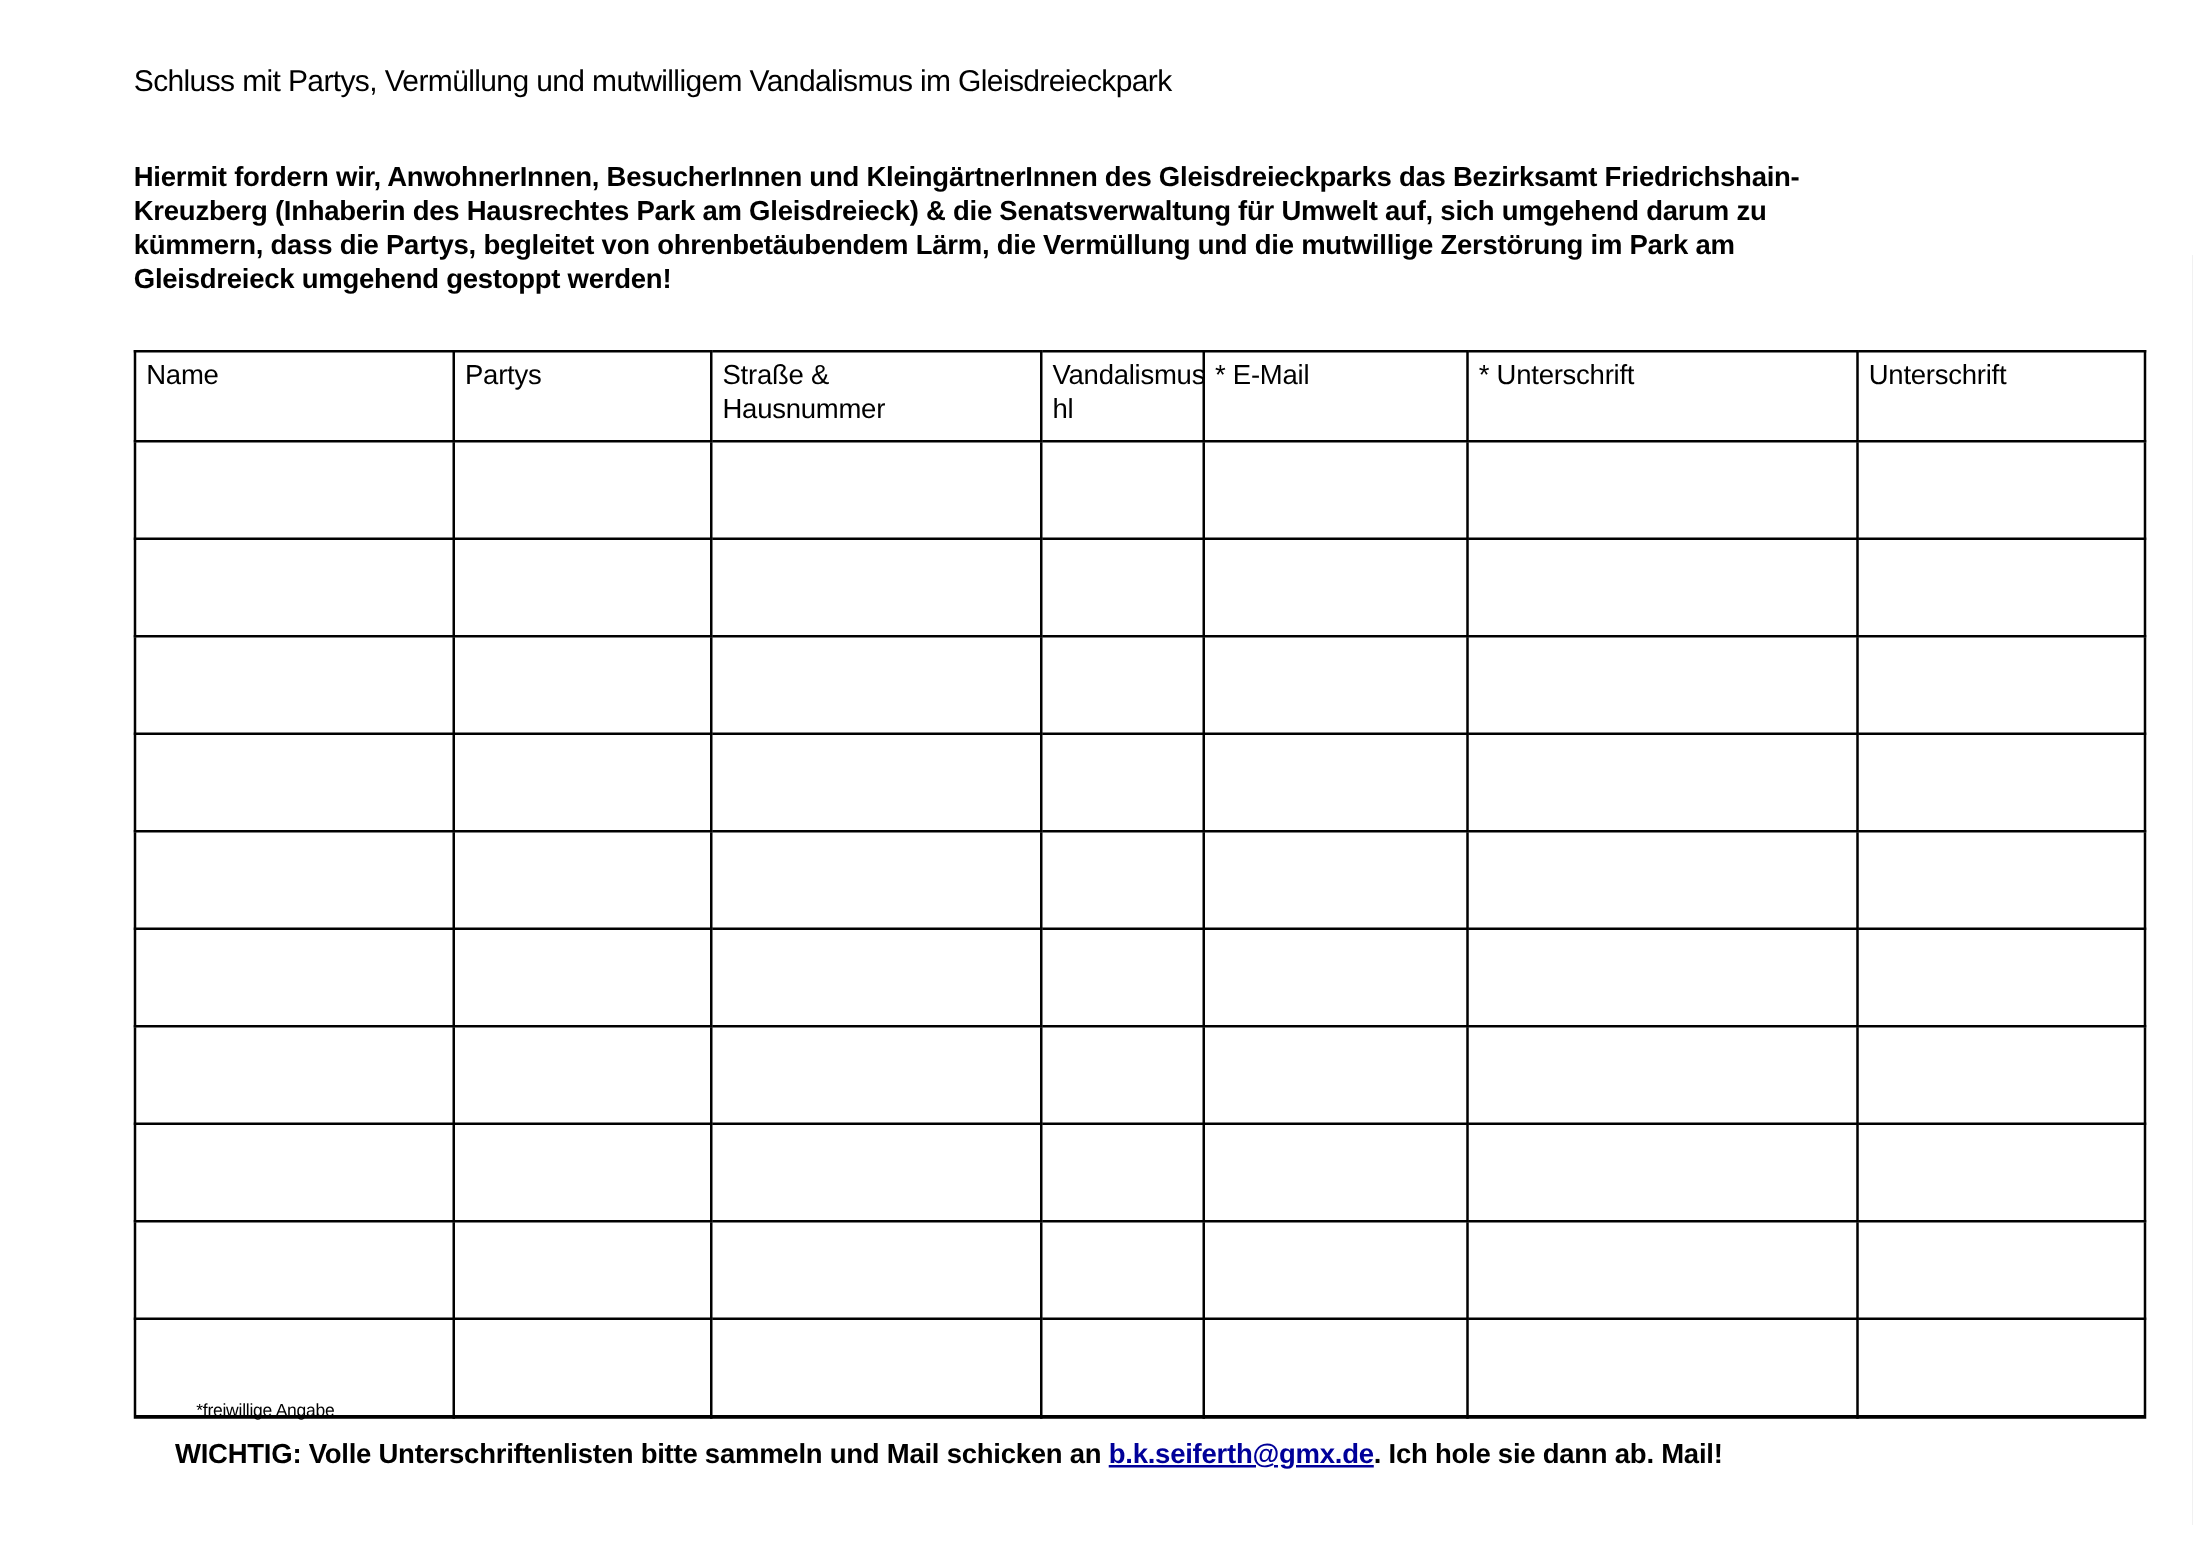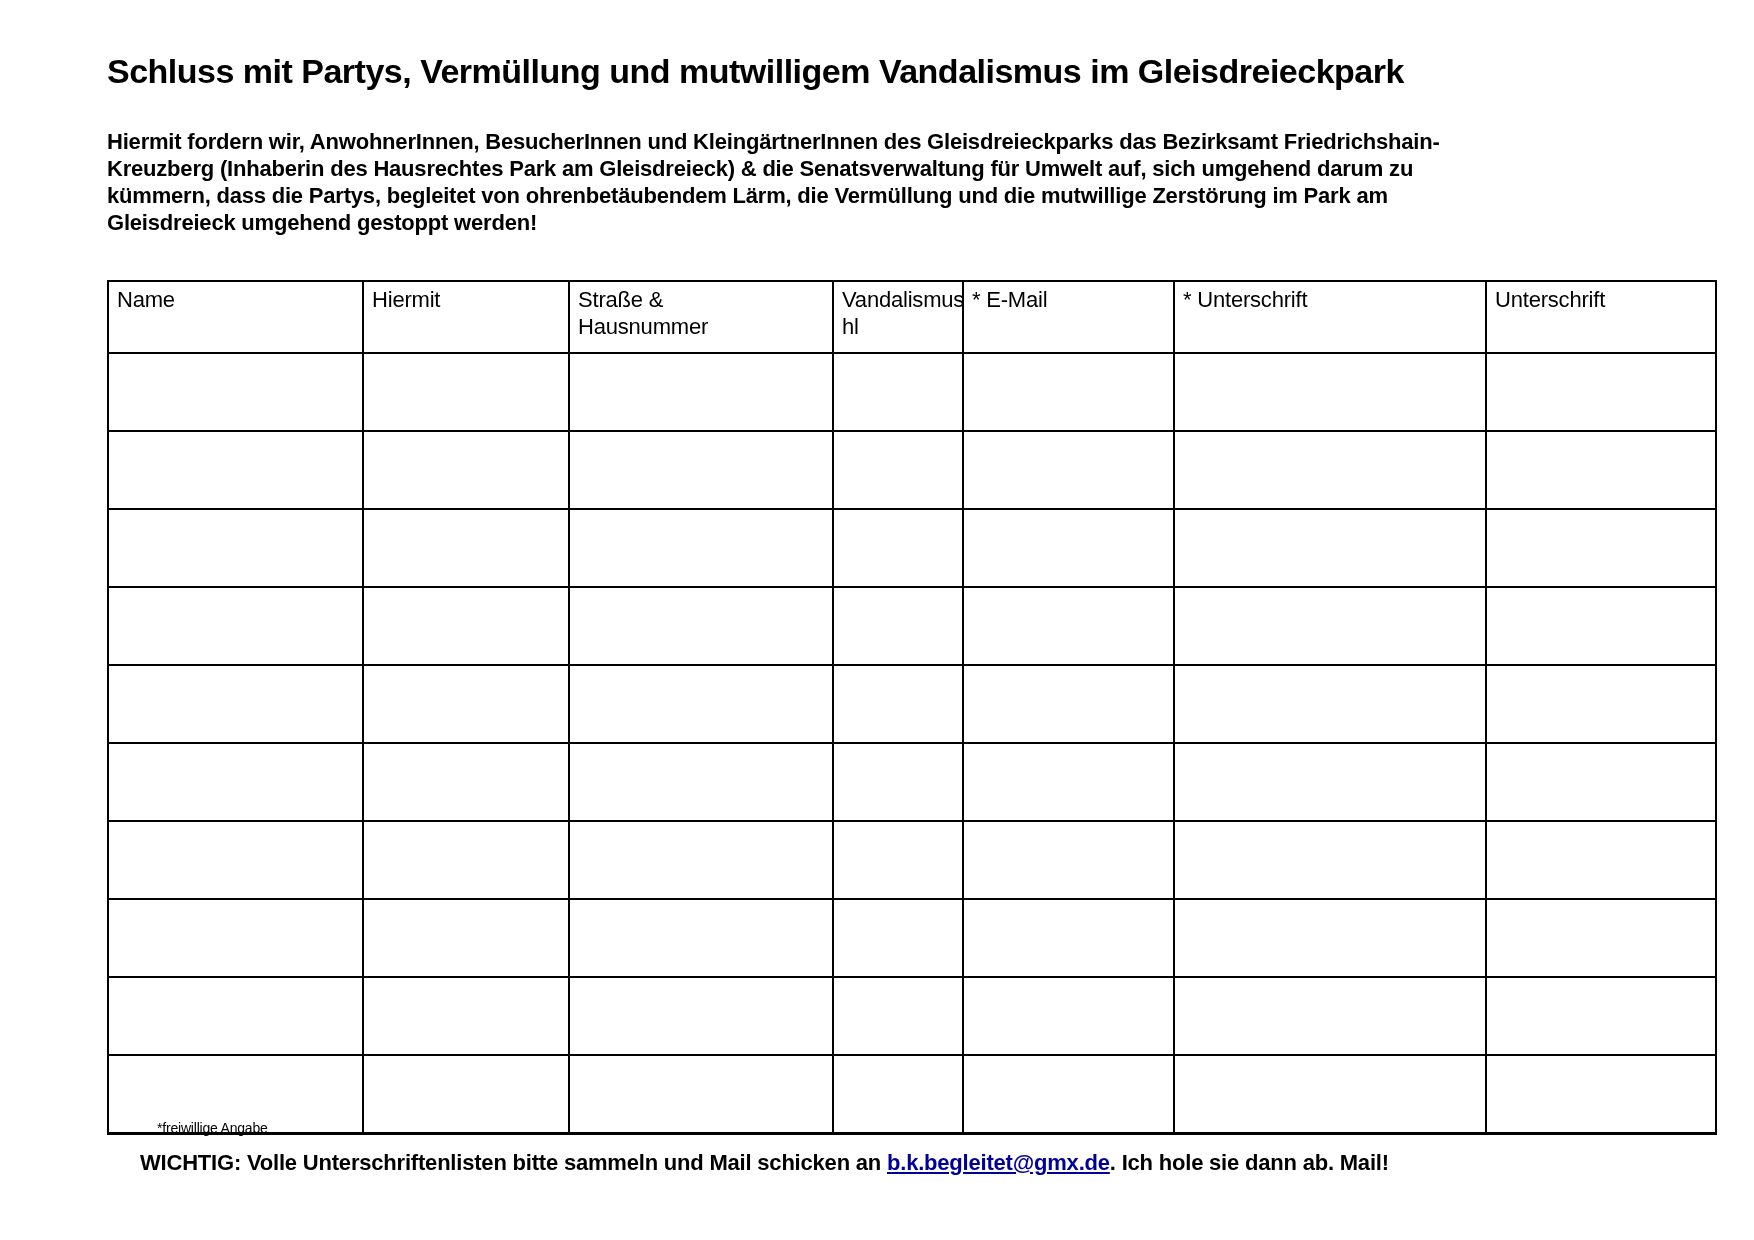--- a/index.html
+++ b/index.html
@@ -14,22 +14,22 @@
     background: #ffffff;
     font-family: "Liberation Sans", sans-serif;
     color: #000000;
     overflow: hidden;
   }
   .doc-title {
     position: absolute;
     left: 107px;
     top: 52px;
     margin: 0;
-    font-size: 34px;
-    font-weight: bold;
+    font-size: 24px;
+    font-weight: normal;
     letter-spacing: -0.5px;
     white-space: nowrap;
   }
   .petition-text {
     position: absolute;
     left: 107px;
     top: 128px;
     width: 1560px;
     margin: 0;
     font-size: 22px;
@@ -109,21 +109,21 @@
       <col style="width:206px">
       <col style="width:264px">
       <col style="width:130px">
       <col style="width:211px">
       <col style="width:312px">
       <col style="width:230px">
     </colgroup>
     <thead>
       <tr>
         <th>Name</th>
-        <th>Hiermit</th>
+        <th>Partys</th>
         <th>Straße &amp;
 Hausnummer</th>
         <th>Vandalismus
 hl</th>
         <th>* E-Mail</th>
         <th>* Unterschrift</th>
         <th>Unterschrift</th>
       </tr>
     </thead>
     <tbody>
@@ -215,15 +215,15 @@
           <td></td>
           <td></td>
           <td></td>
           <td></td>
         </tr>
       </tbody>
   </table>
 
   <p class="footer-note">*freiwillige Angabe</p>
 
-  <p class="footer-important"><span>WICHTIG: Volle Unterschriftenlisten bitte sammeln und Mail schicken an </span><a class="email-link" style="color: rgb(0, 0, 153);">b.k.begleitet@gmx.de</a><span>. Ich hole sie dann ab. Mail!</span></p>
+  <p class="footer-important"><span>WICHTIG: Volle Unterschriftenlisten bitte sammeln und Mail schicken an </span><a class="email-link" style="color: rgb(0, 0, 153);">b.k.seiferth@gmx.de</a><span>. Ich hole sie dann ab. Mail!</span></p>
 
 </div>
 
 </body></html>

